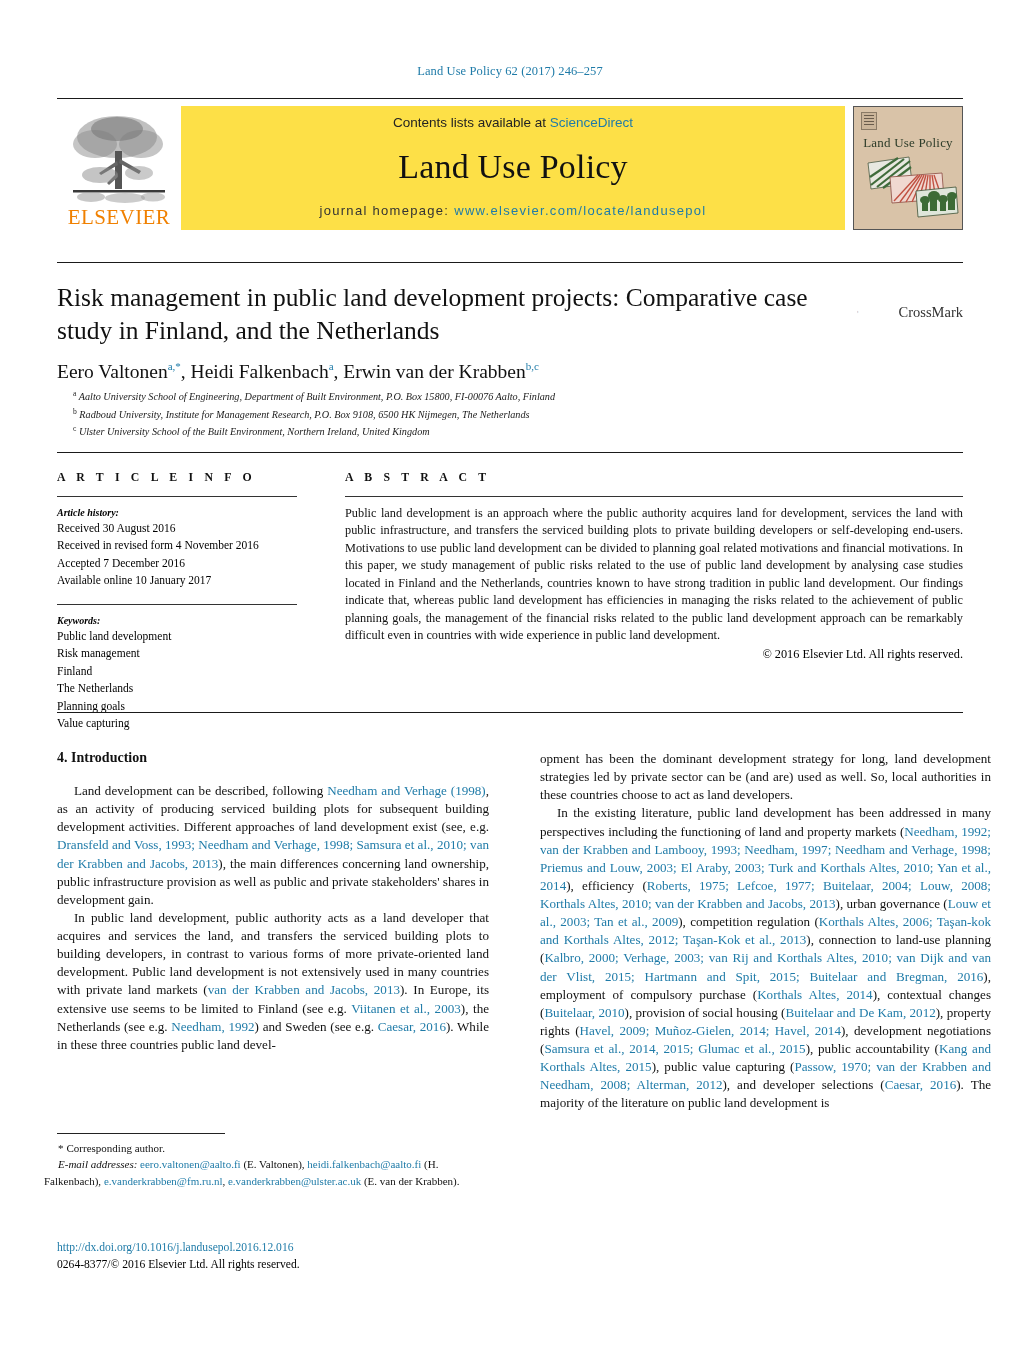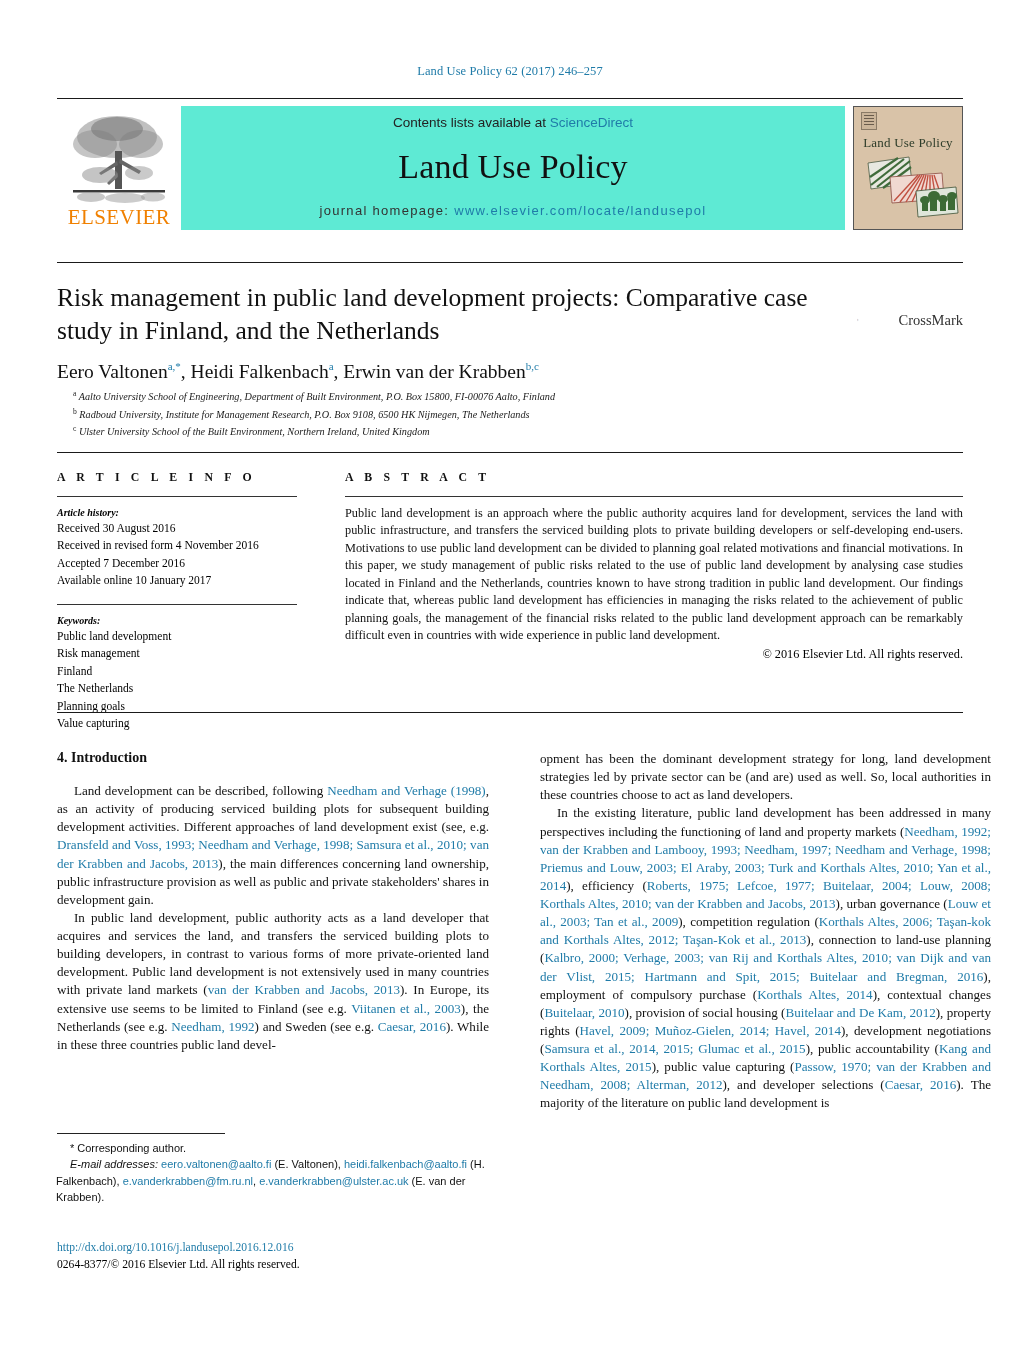--- a/index.html
+++ b/index.html
@@ -56,21 +56,21 @@
     font-family: "Liberation Serif", serif;
     color: #f08000;
     font-size: 21px;
     letter-spacing: .4px;
     line-height: 1;
     margin-top: 1px;
     font-weight: 400;
   }
   .mast-center {
     flex: 1 1 auto;
-    background: #5eead4;
+    background: #fde047;
     display: flex;
     flex-direction: column;
     justify-content: space-between;
     align-items: center;
     padding: 9px 0 12px 0;
     box-sizing: border-box;
     margin-right: 8px;
   }
   .contents-line {
     font-family: "Liberation Sans", sans-serif;
@@ -129,21 +129,21 @@
   .paper-title {
     position: absolute; left: 57px; top: 282px;
     width: 775px;
     font-family: "Liberation Serif", serif;
     font-size: 25.5px;
     line-height: 1.28;
     color: #111;
     font-weight: 400;
   }
   .crossmark {
-    position: absolute; left: 857px; top: 293px;
+    position: absolute; left: 857px; top: 285px;
     width: 106px; height: 54px;
     display: flex; align-items: center; gap: 35px;
   }
   .cm-label {
     font-family: "Liberation Serif", serif;
     font-size: 14.5px;
     color: #333;
     margin-left: 5px;
   }
   .authors {
@@ -249,23 +249,23 @@
   }
   p.body.noindent { text-indent: 0; }
 
   
   .fn-rule {
     position: absolute; left: 57px; top: 1133px;
     width: 168px; height: 0;
     border-top: 1px solid #222;
   }
   .footnote {
-    position: absolute; left: 56px; top: 1140px;
+    position: absolute; left: 44px; top: 1140px;
     width: 432px;
-    font-family: Liberation Sans, sans-serif;
+    font-family: Liberation Serif, serif;
     font-size: 11px;
     line-height: 1.48;
     color: #111;
   }
   .footnote .star { margin-right: 3px; }
   .fn-indent { padding-left: 14px; }
   .doi-block {
     position: absolute; left: 57px; top: 1239px;
     width: 440px;
     font-family: "Liberation Serif", serif;

